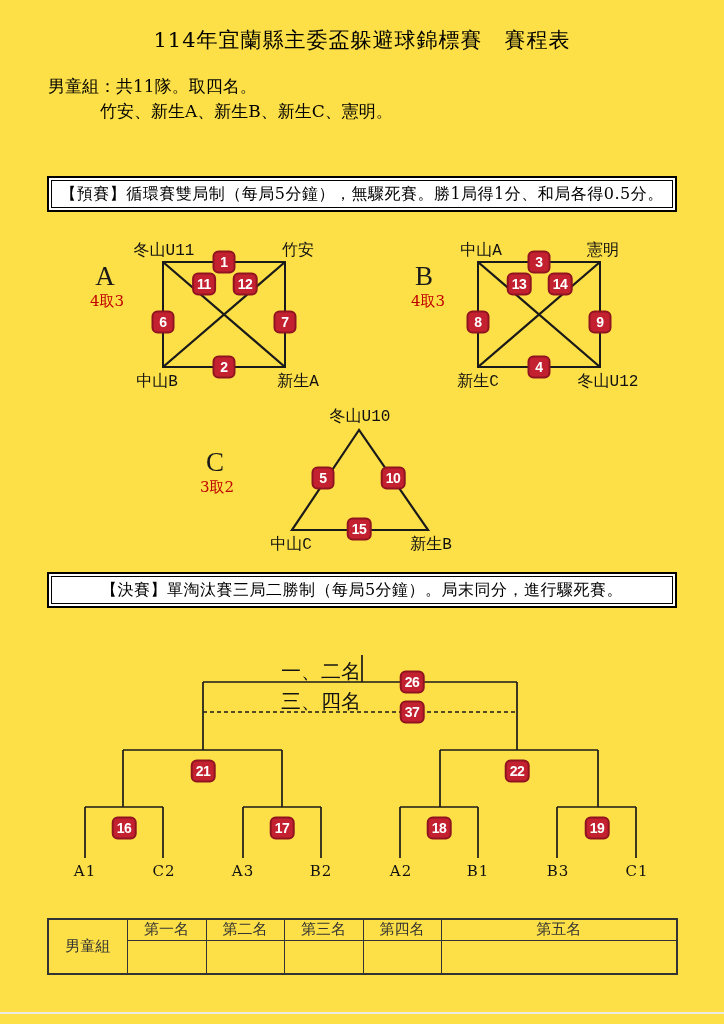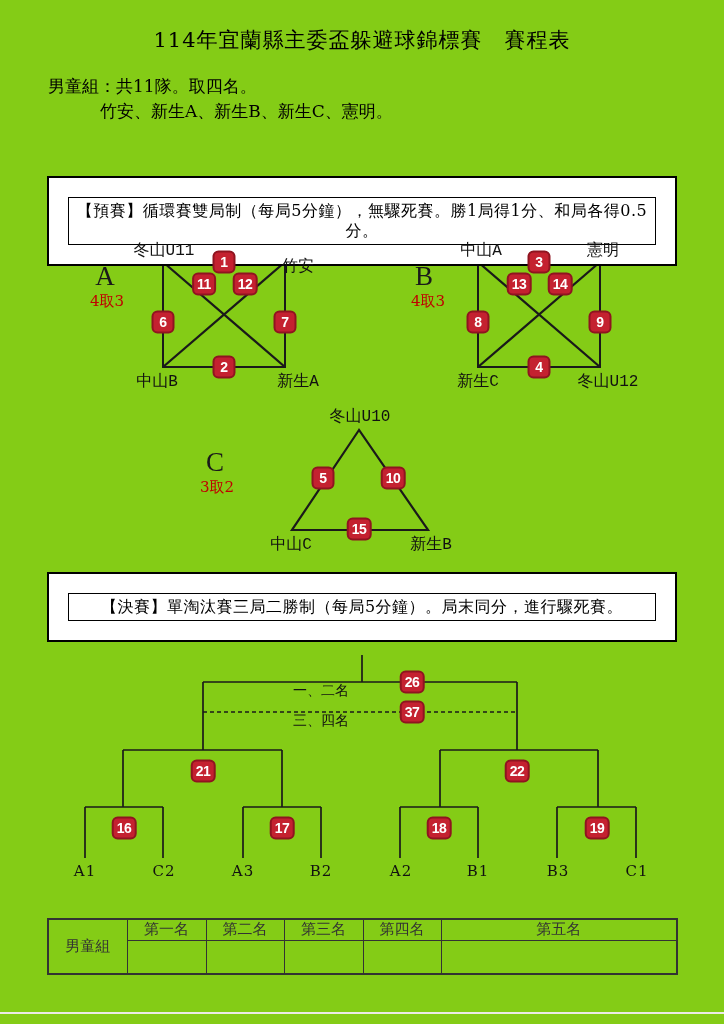--- a/index.html
+++ b/index.html
@@ -1,42 +1,42 @@
 <!DOCTYPE html>
 <html><head>
 <meta charset="utf-8">
 <style>
   html,body { margin:0; padding:0; background:#ffffff; }
   #page {
-    position:relative; width:724px; height:1024px; background:#84cc16;
+    position:relative; width:724px; height:1024px; background:#fde047;
     font-family:"DejaVu Serif","Liberation Serif",serif; color:#111; overflow:hidden;
   }
   svg.lines { position:absolute; left:0; top:0; pointer-events:none; }
 
   .title {
     position:absolute; left:0; right:0; top:26px; text-align:center;
     font-size:21px; letter-spacing:1px; color:#000; font-weight:500;
   }
   .intro {
     position:absolute; left:48px; top:74px; font-size:17px; line-height:25px; color:#000;
   }
   .intro .indent { padding-left:52px; }
 
   .rulebox {
     position:absolute; left:47px; width:630px; box-sizing:border-box;
-    border:2.5px solid #000; padding:19px; background:#fff;
+    border:2.5px solid #000; padding:2px; background:#fff;
   }
   .rulebox-inner {
     border:1px solid #000; text-align:center; padding:3px 2px;
     font-size:16px; line-height:20px; letter-spacing:0.5px; color:#000;
   }
 
   .lbl { position:absolute; transform:translate(-50%,-50%); white-space:nowrap; }
   .t16 { font-size:16px;font-family:Liberation Mono, monospace; }
-  .t15 { font-size:14px;margin-top:20px; }
+  .t15 { font-size:20px; }
   .gletter { font-size:27px; font-family:"Liberation Serif",serif; color:#1a1a1a; }
   .gpick { font-size:15px; font-weight:normal; color:#c00000; }
   .bteam { font-size:15px; letter-spacing:1px; }
 
   .badge {
     position:absolute; transform:translate(-50%,-50%);
     min-width:13px; height:19px; padding:0 3px; box-sizing:content-box;
     background:#c42130; border:2px solid #8f1420; border-radius:6px;
     color:#ffffff; font-family:"Liberation Sans",sans-serif; font-weight:bold;
     font-size:14px; line-height:19px; text-align:center;
@@ -89,21 +89,21 @@
     <div class="indent">竹安、新生A、新生B、新生C、憲明。</div>
   </div>
 
   <div class="rulebox" style="top:176px">
     <div class="rulebox-inner">【預賽】循環賽雙局制（每局5分鐘），無驟死賽。勝1局得1分、和局各得0.5分。</div>
   </div>
 
   <span class="lbl gletter" style="left:105px;top:276px">A</span>
   <span class="lbl gpick" style="left:107px;top:301px">4取3</span>
   <span class="lbl t16" style="left:164px;top:250px">冬山U11</span>
-  <span class="lbl t16" style="left:298px;top:266px">竹安</span>
+  <span class="lbl t16" style="left:298px;top:250px">竹安</span>
   <span class="lbl t16" style="left:157px;top:381px">中山B</span>
   <span class="lbl t16" style="left:298px;top:381px">新生A</span>
 
   <span class="lbl gletter" style="left:424px;top:276px">B</span>
   <span class="lbl gpick" style="left:428px;top:301px">4取3</span>
   <span class="lbl t16" style="left:481px;top:250px">中山A</span>
   <span class="lbl t16" style="left:603px;top:250px">憲明</span>
   <span class="lbl t16" style="left:478px;top:381px">新生C</span>
   <span class="lbl t16" style="left:608px;top:381px">冬山U12</span>
 

